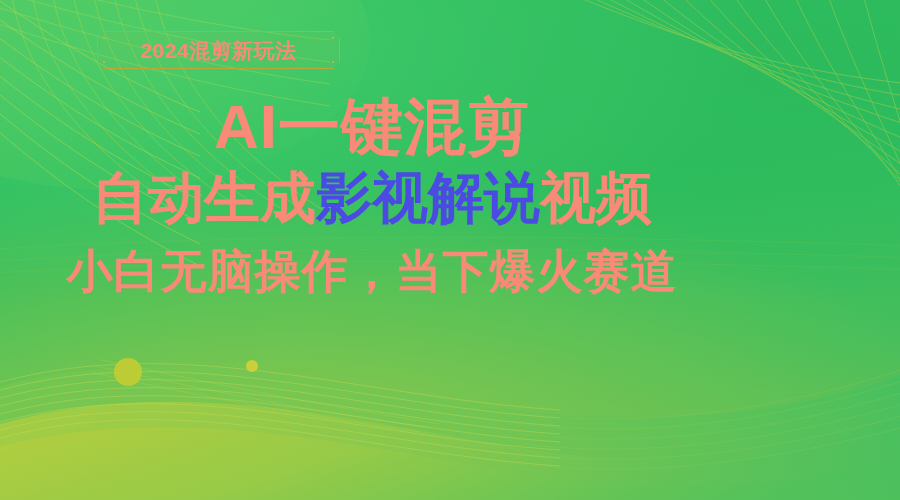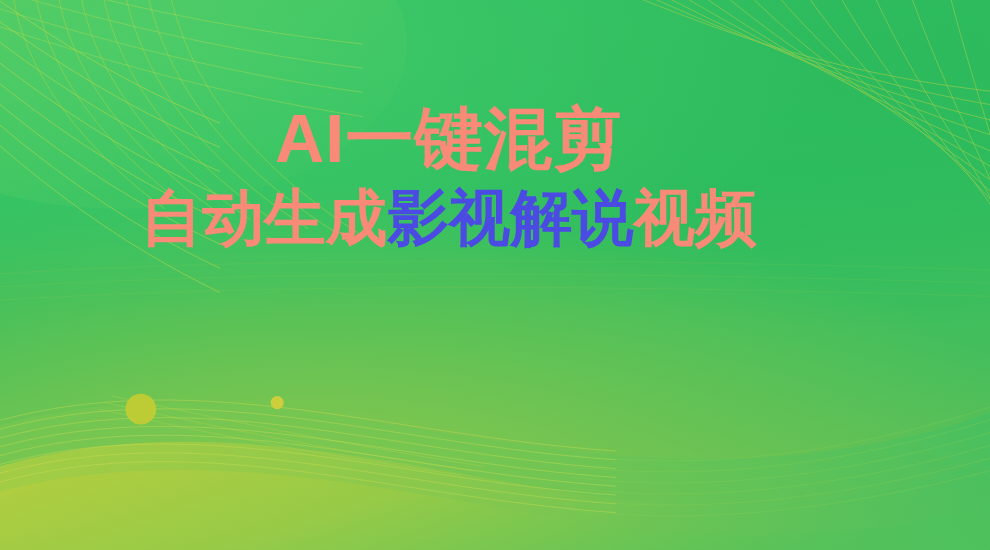--- a/index.html
+++ b/index.html
@@ -86,21 +86,20 @@
   }
 
   
   .headline {
     position: absolute;
     left: 0;
     top: 96px;
     width: 744px;
     text-align: center;
     line-height: 1;
-    padding-left: 36px;
   }
 
   .line {
     white-space: nowrap;
     font-weight: 700;
   }
 
   .line-1 {
     font-size: 62px;
     letter-spacing: 1px;
@@ -247,24 +246,34 @@
     <g stroke="#BFD84C" stroke-width="0.65" fill="none" opacity="0.4">
       <path d="M90,372 C 180,392 280,412 420,432"></path>
       <path d="M96,366 C 188,386 290,408 430,428"></path>
       <path d="M102,360 C 196,380 300,402 440,424"></path>
     </g>
 
     <circle cx="128" cy="372" r="14" fill="#C2CC33" opacity="0.92"></circle>
     <circle cx="252" cy="366" r="6" fill="#D4CE3A" opacity="0.92"></circle>
   </svg>
 
+  <div class="badge">
+    <div class="badge-inner-dots">
+      <i></i>
+        <i></i>
+        <i></i>
+        <i></i>
+    </div>
+    <span class="badge-text">2024混剪新玩法</span>
+  </div>
 
   <div class="headline">
 
     <div class="line line-1">AI一键混剪</div>
 
     <div class="line line-2">
       <span class="seg-salmon">自动生成</span><span class="seg-blue">影视解说</span><span class="seg-salmon">视频</span>
     </div>
 
+    <div class="line line-3">小白无脑操作，当下爆火赛道</div>
   </div>
 
 </div>
 
 </body></html>

